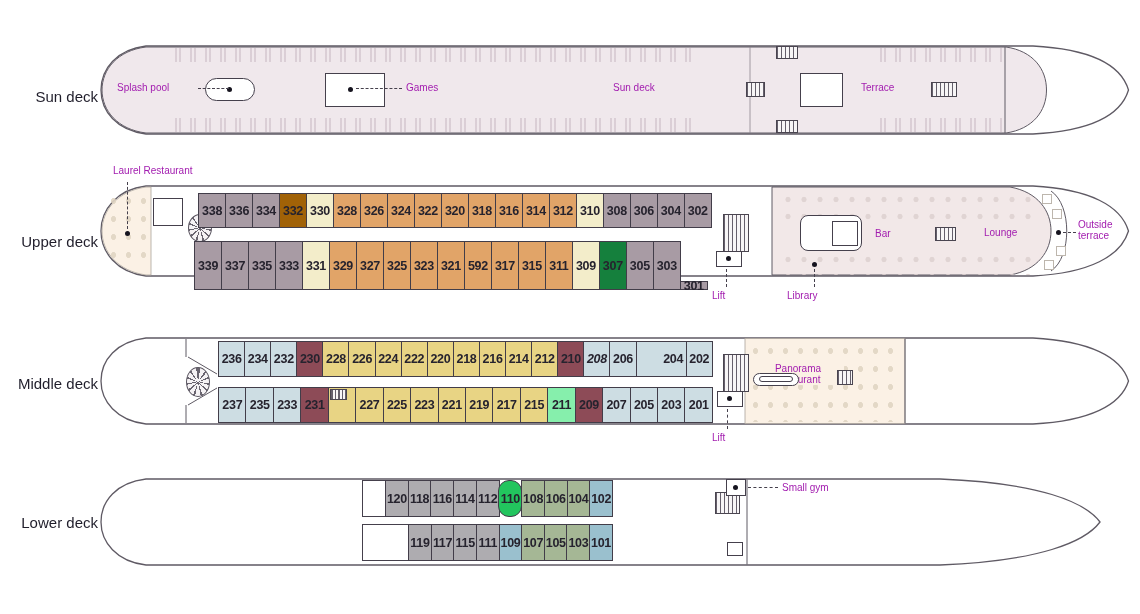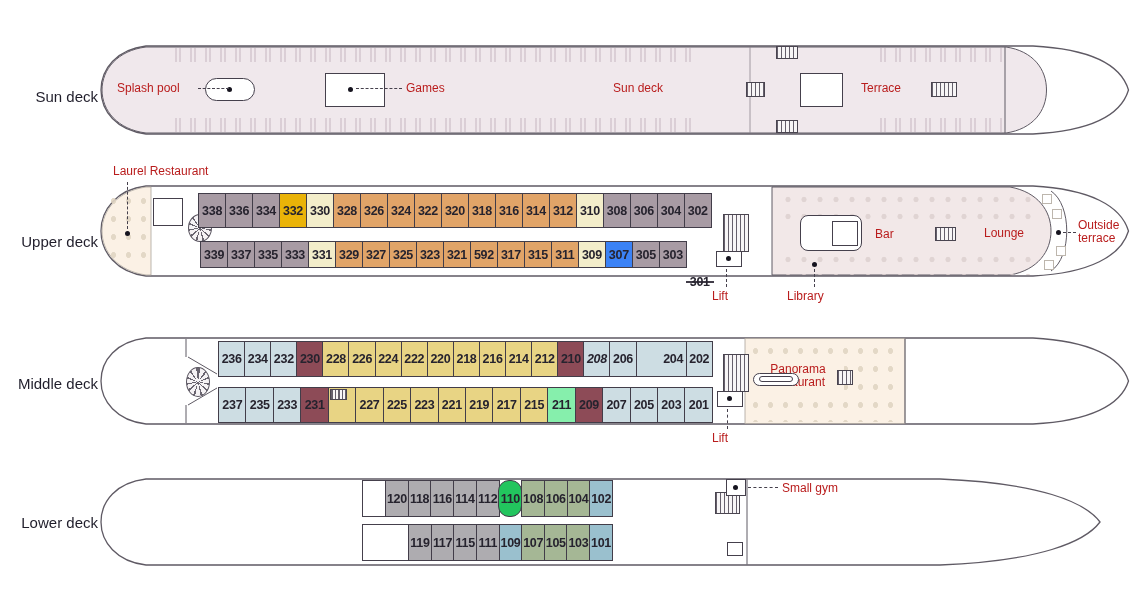--- a/index.html
+++ b/index.html
@@ -1,21 +1,21 @@
 <!DOCTYPE html>
 <html><head>
 <meta charset="utf-8">
 <style>
   html,body{margin:0;padding:0;}
   body{width:1140px;height:614px;position:relative;background:#ffffff;overflow:hidden;
        font-family:"Liberation Sans",sans-serif;}
   .deck-svg{position:absolute;}
   .deckname{position:absolute;left:0;width:98px;text-align:right;
             font-size:15px;color:#201e2b;}
-  .lbl{position:absolute;font-size:12px;line-height:1.12;color:#b91c1c;white-space:nowrap;}
+  .lbl{position:absolute;font-size:10px;line-height:1.12;color:#a21caf;white-space:nowrap;}
   .lbl.wrap{white-space:normal;}
   .row{position:absolute;display:flex;}
   .cabin{flex:1;border:1.2px solid #423d49;margin-left:-1.2px;display:flex;align-items:center;
          justify-content:center;font-weight:600;font-size:12.5px;letter-spacing:-0.3px;
          color:#26232e;position:relative;}
   .cabin:first-child{margin-left:0;}
   .mini-stairs{position:absolute;top:1px;left:1px;width:15px;height:9px;border:1px solid #4a4550;
          background:repeating-linear-gradient(90deg,#655f6b 0 1.5px,#f7f5f6 1.5px 3.5px);}
   .dash-h{position:absolute;border-top:1.6px dashed #45404c;}
   .dash-v{position:absolute;border-left:1.6px dashed #45404c;}
@@ -78,54 +78,54 @@
   <path d="M 672 2 H 910 C 938 7 951 26 951 46 C 951 66 938 85 910 90 H 672 Z" fill="#f2e8e8" stroke="#5f5a64" stroke-width="1"></path>
   <path d="M 951 6 C 972 20 972 72 951 86" fill="none" stroke="#5f5a64" stroke-width="1"></path>
 </svg>
 <div class="dots-peach" style="left:106px;top:192px;width:44px;height:78px"></div>
 <div class="box" style="left:153px;top:198px;width:30px;height:28px"></div>
 <div class="spiral" style="left:188px;top:214px;width:22px;height:26px"></div>
 <div class="row" style="left:198px;top:193px;width:514px;height:35px">
     <div class="cabin" style="background: rgb(168, 155, 164);">338</div>
     <div class="cabin" style="background: rgb(168, 155, 164);">336</div>
     <div class="cabin" style="background: rgb(168, 155, 164);">334</div>
-    <div class="cabin" style="background: #eab308;">332</div>
+    <div class="cabin" style="background: #a16207;">332</div>
     <div class="cabin" style="background: rgb(243, 237, 202);">330</div>
     <div class="cabin" style="background: rgb(225, 164, 104);">328</div>
     <div class="cabin" style="background: rgb(225, 164, 104);">326</div>
     <div class="cabin" style="background: rgb(225, 164, 104);">324</div>
     <div class="cabin" style="background: rgb(225, 164, 104);">322</div>
     <div class="cabin" style="background: rgb(225, 164, 104);">320</div>
     <div class="cabin" style="background: rgb(225, 164, 104);">318</div>
     <div class="cabin" style="background: rgb(225, 164, 104);">316</div>
     <div class="cabin" style="background: rgb(225, 164, 104);">314</div>
     <div class="cabin" style="background: rgb(225, 164, 104);">312</div>
     <div class="cabin" style="background: rgb(243, 237, 202);">310</div>
     <div class="cabin" style="background: rgb(168, 155, 164);">308</div>
     <div class="cabin" style="background: rgb(168, 155, 164);">306</div>
     <div class="cabin" style="background: rgb(168, 155, 164);">304</div>
     <div class="cabin" style="background: rgb(168, 155, 164);">302</div>
   </div>
-<div class="row" style="left:200px;top:241px;width:514px;height:27px">
+<div class="row" style="left:194px;top:241px;width:514px;height:49px">
     <div class="cabin" style="background: rgb(168, 155, 164);">339</div>
     <div class="cabin" style="background: rgb(168, 155, 164);">337</div>
     <div class="cabin" style="background: rgb(168, 155, 164);">335</div>
     <div class="cabin" style="background: rgb(168, 155, 164);">333</div>
     <div class="cabin" style="background: rgb(243, 237, 202);">331</div>
     <div class="cabin" style="background: rgb(225, 164, 104);">329</div>
     <div class="cabin" style="background: rgb(225, 164, 104);">327</div>
     <div class="cabin" style="background: rgb(225, 164, 104);">325</div>
     <div class="cabin" style="background: rgb(225, 164, 104);">323</div>
     <div class="cabin" style="background: rgb(225, 164, 104);">321</div>
     <div class="cabin" style="background: rgb(225, 164, 104);">592</div>
     <div class="cabin" style="background: rgb(225, 164, 104);">317</div>
     <div class="cabin" style="background: rgb(225, 164, 104);">315</div>
     <div class="cabin" style="background: rgb(225, 164, 104);">311</div>
     <div class="cabin" style="background: rgb(243, 237, 202);">309</div>
-    <div class="cabin" style="background: #3b82f6;">307</div>
+    <div class="cabin" style="background: #15803d;">307</div>
     <div class="cabin" style="background: rgb(168, 155, 164);">305</div>
     <div class="cabin" style="background: rgb(168, 155, 164);">303</div>
     <div class="cabin" style="background: rgb(168, 155, 164); margin-top: 40px;">301</div>
   </div>
 <div class="stairs" style="left:723px;top:214px;width:26px;height:38px"></div>
 <div class="box" style="left:716px;top:251px;width:26px;height:16px"></div>
 <div class="dot" style="left:726px;top:256px"></div>
 <div class="dots-tex" style="left:780px;top:191px;width:255px;height:30px"></div>
 <div class="dots-tex" style="left:780px;top:251px;width:255px;height:24px"></div>
 <div class="box" style="left:800px;top:215px;width:62px;height:36px;border-radius:8px"></div>

